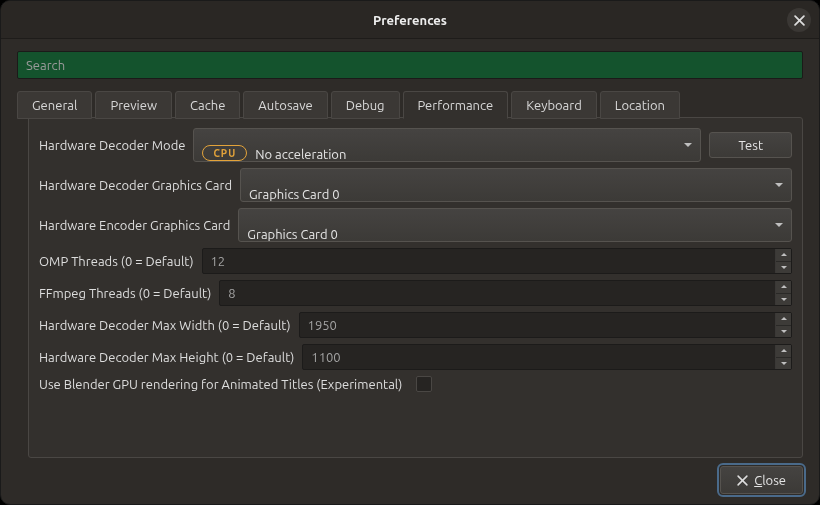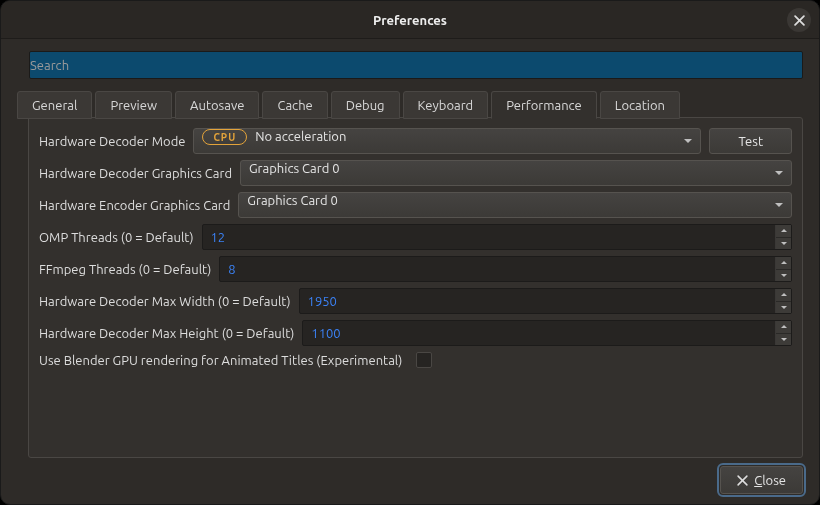--- a/index.html
+++ b/index.html
@@ -54,29 +54,28 @@
 
   .body {
     flex: 1;
     padding: 12px 16px 10px 16px;
     display: flex;
     flex-direction: column;
   }
 
   .search {
     height: 28px;
-    background: #0c4a6e;
+    background: #14532d;
     border: 1px solid #1b1a19;
     border-radius: 2px;
-    padding: 0 0;
+    padding: 0 8px;
     color: #bbb;
     display: flex;
     align-items: center;
     font-size: 13px;
-    margin-left: 12px;
   }
 
   .tabs {
     display: flex;
     margin-top: 10px;
   }
   .tab {
     padding: 6px 14px;
     background: #3b3835;
     border: 1px solid #4a4744;
@@ -109,26 +108,26 @@
     margin-bottom: 6px;
     gap: 8px;
   }
   .label {
     color: #ddd;
     white-space: nowrap;
   }
 
   .combo {
     flex: 1;
-    height: 26px;
+    height: 34px;
     background: linear-gradient(#454341, #3c3a37);
     border: 1px solid #56534f;
     border-radius: 3px;
     display: flex;
-    align-items: flex-start;
+    align-items: flex-end;
     padding: 0 24px 0 8px;
     position: relative;
     color: #e4e4e4;
     cursor: pointer;
   }
   .combo .caret {
     position: absolute;
     right: 8px;
     top: 50%;
     transform: translateY(-50%);
@@ -168,21 +167,21 @@
   .spin {
     flex: 1;
     height: 26px;
     background: #262422;
     border: 1px solid #1c1b1a;
     border-radius: 2px;
     display: flex;
     align-items: center;
     padding: 0 18px 0 8px;
     position: relative;
-    color: #3b82f6;
+    color: #a3a3a3;
   }
   .spin .stepper {
     position: absolute;
     right: 0; top: 0;
     width: 16px; height: 100%;
     display: flex;
     flex-direction: column;
     border-left: 1px solid #3a3836;
   }
   .spin .stepper div {
@@ -255,25 +254,25 @@
 
   <div class="body">
 
     <div class="search">
       <span style="color:#9a9a9a">Search</span>
     </div>
 
     <div class="tabs">
       <div class="tab"><span>General</span></div>
       <div class="tab"><span>Preview</span></div>
+      <div class="tab"><span>Cache</span></div>
       <div class="tab"><span>Autosave</span></div>
-      <div class="tab"><span>Cache</span></div>
       <div class="tab"><span>Debug</span></div>
+      <div class="tab active"><span>Performance</span></div>
       <div class="tab"><span>Keyboard</span></div>
-      <div class="tab active"><span>Performance</span></div>
       <div class="tab"><span>Location</span></div>
     </div>
 
     <div class="tabpane">
 
       <div class="row">
         <span class="label">Hardware Decoder Mode</span>
         <div class="combo">
           <span class="cpu-chip">CPU</span>
           <span>No acceleration</span>

